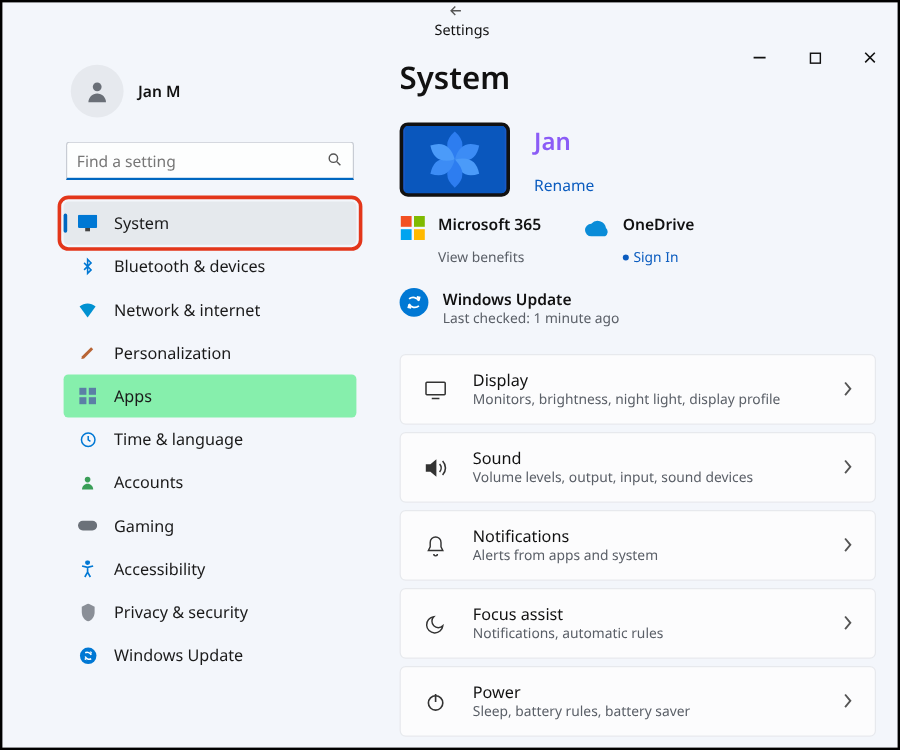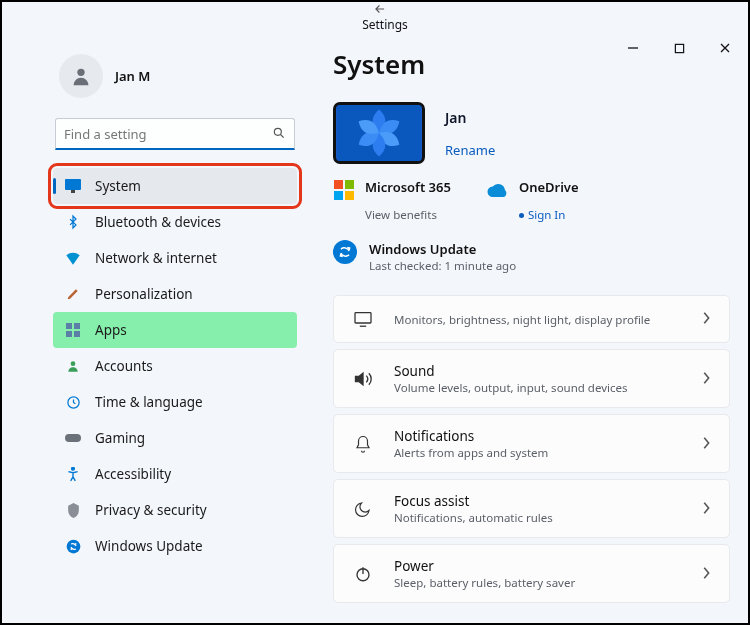--- a/index.html
+++ b/index.html
@@ -24,21 +24,21 @@
 .navitem.selected { background: #e5e9ed; }
 .navitem.selected::before { content: ""; position: absolute; left: 0; top: 10px; bottom: 10px; width: 3px; background: #0067c0; border-radius: 2px; }
 .navitem.highlighted { outline: 3px solid #e3361a; outline-offset: 2px; }
 .navitem.light-hover { background: #86efac; }
 .navicon { width: 16px; height: 16px; display: flex; align-items: center; justify-content: center; }
 .main { flex: 1; padding: 6px 18px 0 24px; overflow-y: auto; }
 .page-title { font-size: 26px; font-weight: 600; color: #111; margin-bottom: 20px; }
 .device-row { display: flex; align-items: center; gap: 20px; margin-bottom: 14px; }
 .device-tile { width: 92px; height: 62px; border: 3px solid #111; border-radius: 7px; background: #1859c6; display: flex; align-items: center; justify-content: center; overflow: hidden; }
 .device-tile svg { width: 100%; height: 100%; }
-.device-info .devname { font-size: 14px; font-weight: 600; color: #0f172a; }
+.device-info .devname { font-size: 20px; font-weight: 600; color: #8b5cf6; }
 .device-info .rename { font-size: 13px; color: #0b5cbf; margin-top: 14px; cursor: pointer; }
 .tiles { display: flex; gap: 36px; margin-bottom: 18px; }
 .tile { display: flex; align-items: flex-start; gap: 10px; }
 .tile .ticon { width: 22px; height: 22px; display:flex; align-items:center; justify-content:center; margin-top:1px; }
 .tile .ttitle { font-size: 13px; font-weight: 600; color: #111; }
 .tile .tsub { font-size: 11.5px; color: #5a5f67; margin-top: 11px; }
 .tile .tsub.link { color: #0b5cbf; cursor: pointer; }
 .tile .dot { display:inline-block; width:5px; height:5px; border-radius:50%; background:#0b5cbf; margin-right:4px; vertical-align:middle; }
 .wu-row { display: flex; align-items: flex-start; gap: 12px; margin-bottom: 22px; }
 .wu-row .wicon { width:24px; height:24px; border-radius:50%; background:#0078d4; display:flex; align-items:center; justify-content:center; }
@@ -141,35 +141,35 @@
               <rect width="6" height="6" fill="#5b7fa6"></rect>
               <rect x="8" width="6" height="6" fill="#5b7fa6"></rect>
               <rect y="8" width="6" height="6" fill="#5b7fa6"></rect>
               <rect x="8" y="8" width="6" height="6" fill="#5b7fa6"></rect>
             </svg>
           </span>
         <span>Apps</span>
       </li>
       <li class="navitem">
         <span class="navicon">
+            <svg width="15" height="15" viewBox="0 0 24 24" fill="none" stroke="#0078d4" stroke-width="2">
+              <circle cx="12" cy="12" r="9"></circle>
+              <path d="M12 7v5l3 2"></path>
+            </svg>
+          </span>
+        <span>Time &amp; language</span>
+      </li>
+      <li class="navitem">
+        <span class="navicon">
             <svg width="14" height="14" viewBox="0 0 24 24" fill="#3a9e58">
               <circle cx="12" cy="8" r="4"></circle>
               <path d="M4 22c0-4.4 3.6-8 8-8s8 3.6 8 8z"></path>
             </svg>
           </span>
         <span>Accounts</span>
-      </li>
-      <li class="navitem">
-        <span class="navicon">
-            <svg width="15" height="15" viewBox="0 0 24 24" fill="none" stroke="#0078d4" stroke-width="2">
-              <circle cx="12" cy="12" r="9"></circle>
-              <path d="M12 7v5l3 2"></path>
-            </svg>
-          </span>
-        <span>Time &amp; language</span>
       </li>
       <li class="navitem">
         <span class="navicon">
             <svg width="16" height="12" viewBox="0 0 24 16" fill="#6b7179">
               <rect x="0" y="2" width="24" height="12" rx="6"></rect>
             </svg>
           </span>
         <span>Gaming</span>
       </li>
       <li class="navitem">
@@ -268,20 +268,21 @@
 
     <div class="cards">
       <div class="card">
         <div class="cicon">
             <svg width="20" height="16" viewBox="0 0 24 20" fill="none" stroke="currentColor" stroke-width="1.6">
               <rect x="2" y="2" width="20" height="13" rx="1"></rect>
               <path d="M8 19h8"></path>
             </svg>
           </div>
         <div class="cbody">
+            <div class="ctitle">Display</div>
             <div class="csub">Monitors, brightness, night light, display profile</div>
           </div>
         <div class="chev"><svg width="10" height="14" viewBox="0 0 10 16" fill="none" stroke="currentColor" stroke-width="1.8">
               <path d="M3 2l5 6-5 6"></path>
             </svg></div>
       </div>
       <div class="card">
         <div class="cicon">
             <svg width="20" height="18" viewBox="0 0 24 20" fill="none" stroke="currentColor" stroke-width="1.6">
               <path d="M3 7v6h4l5 4V3L7 7z" fill="currentColor"></path>

